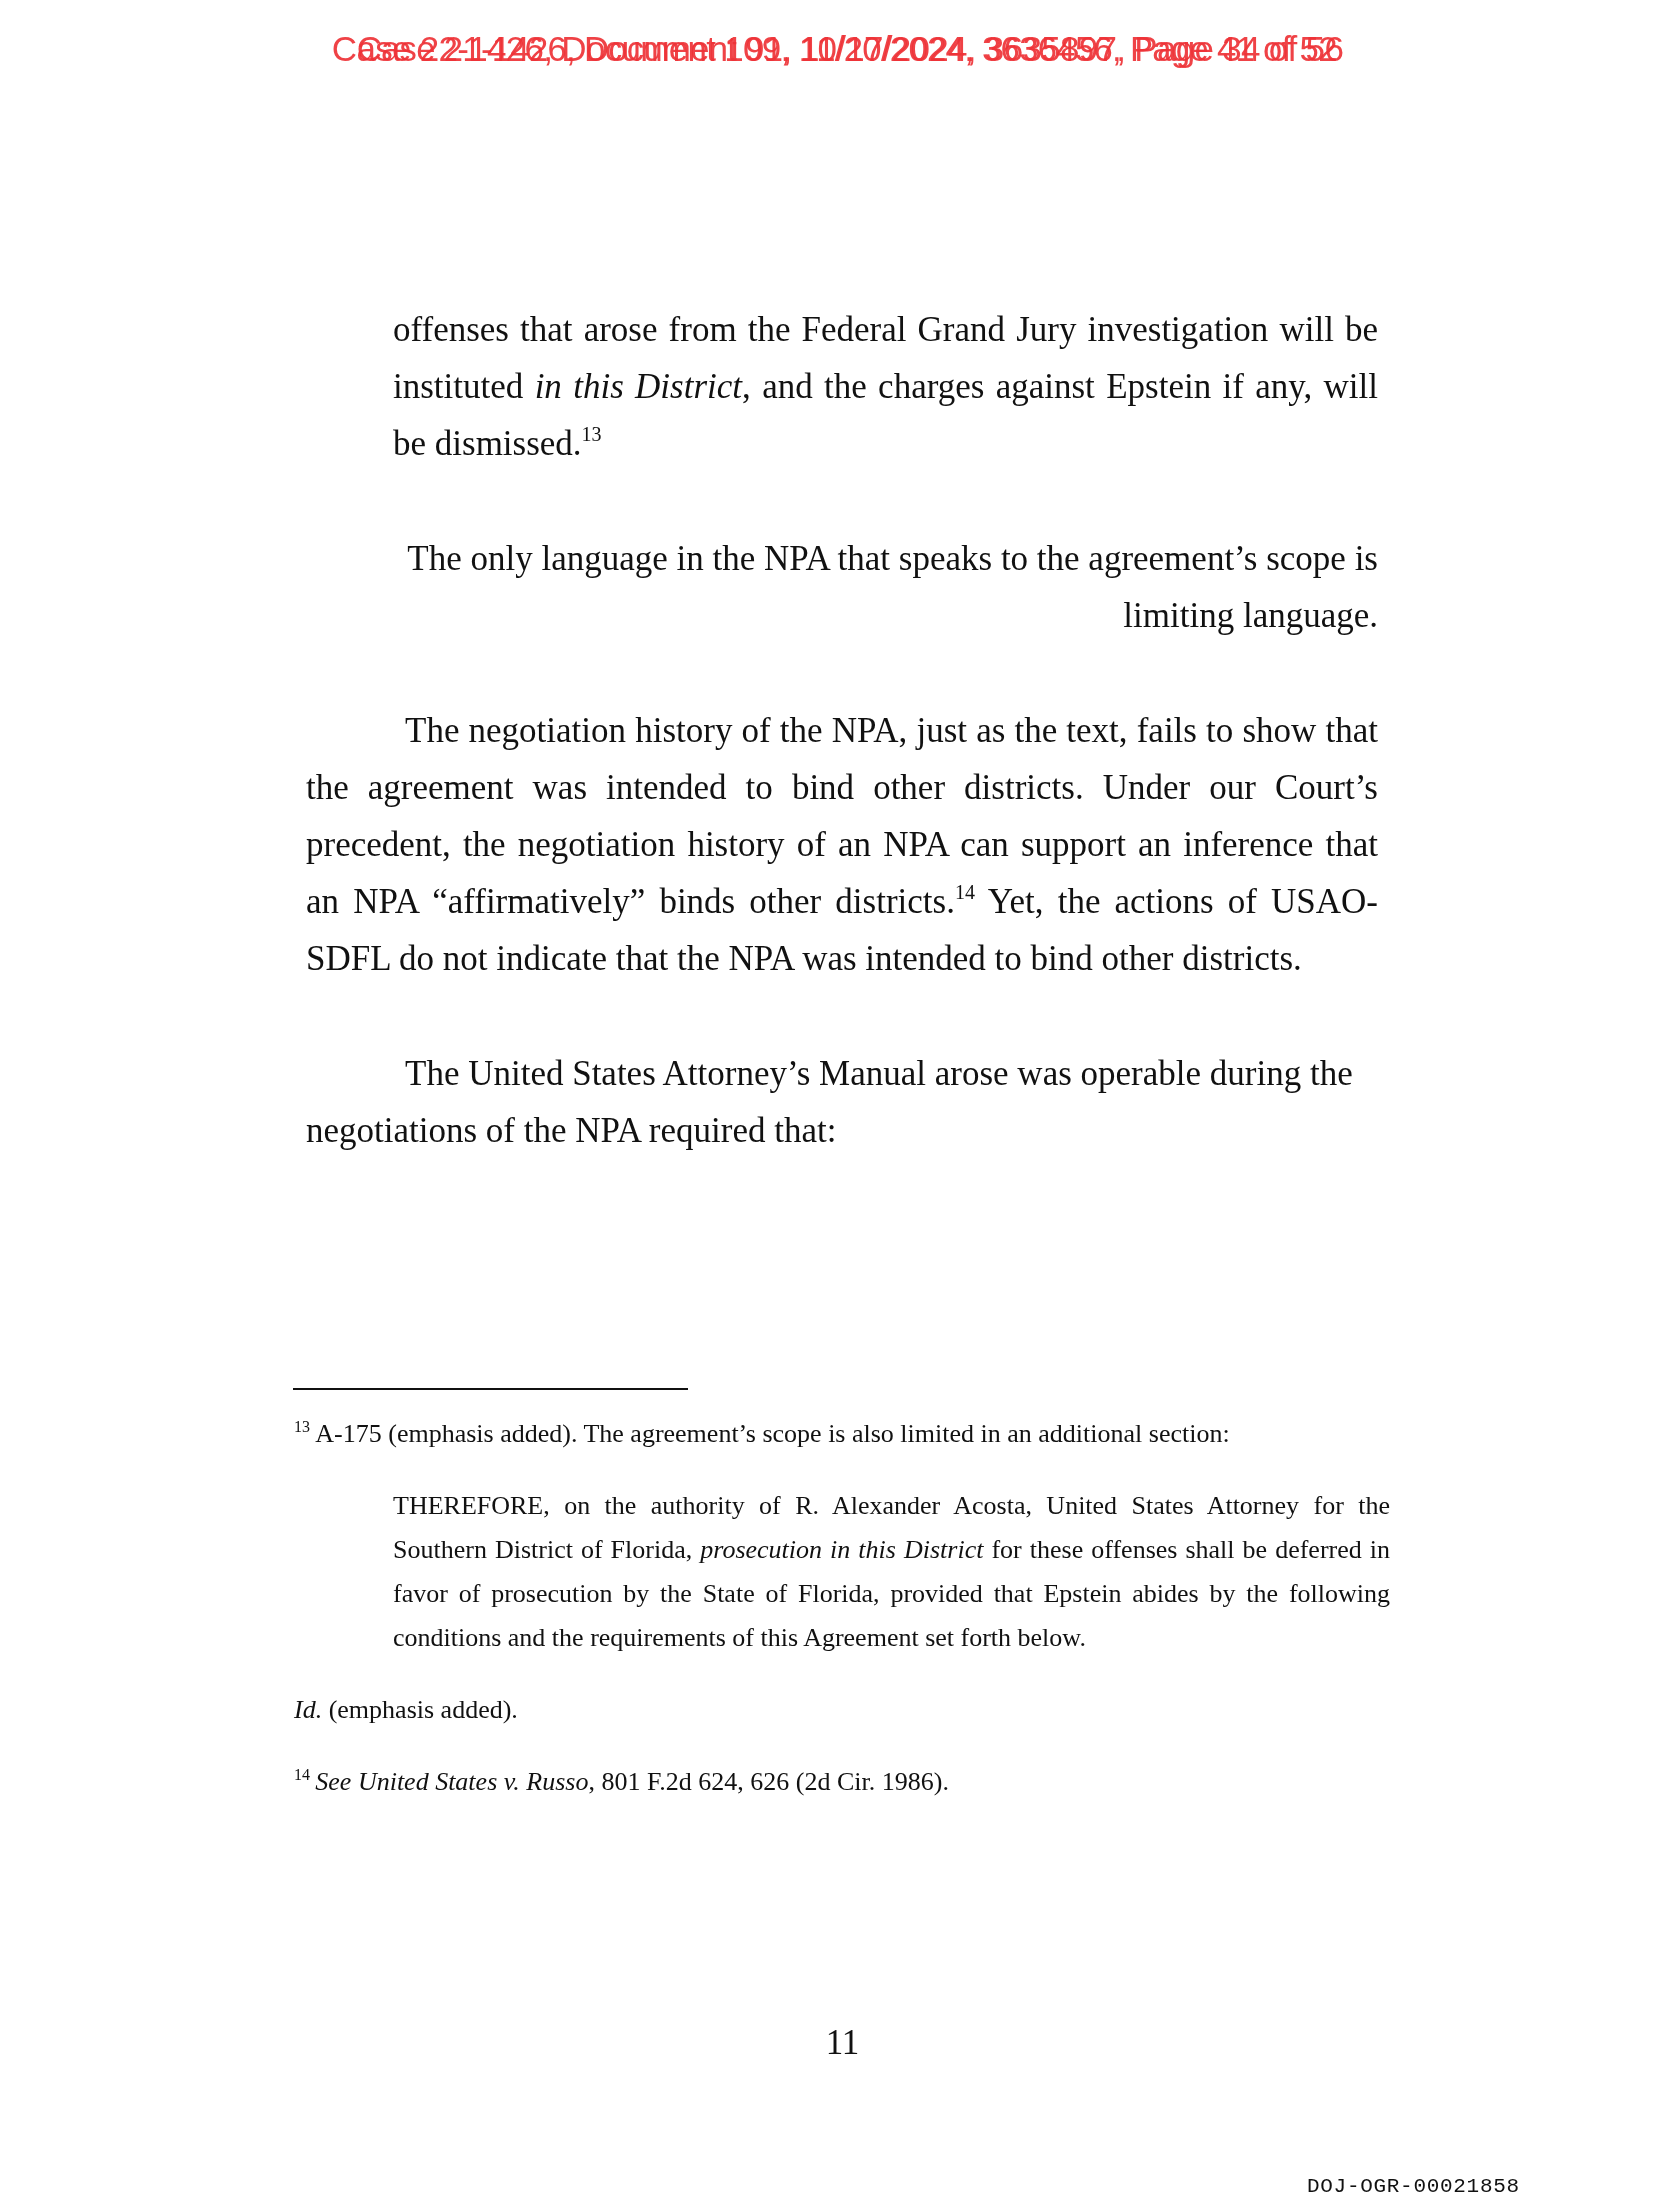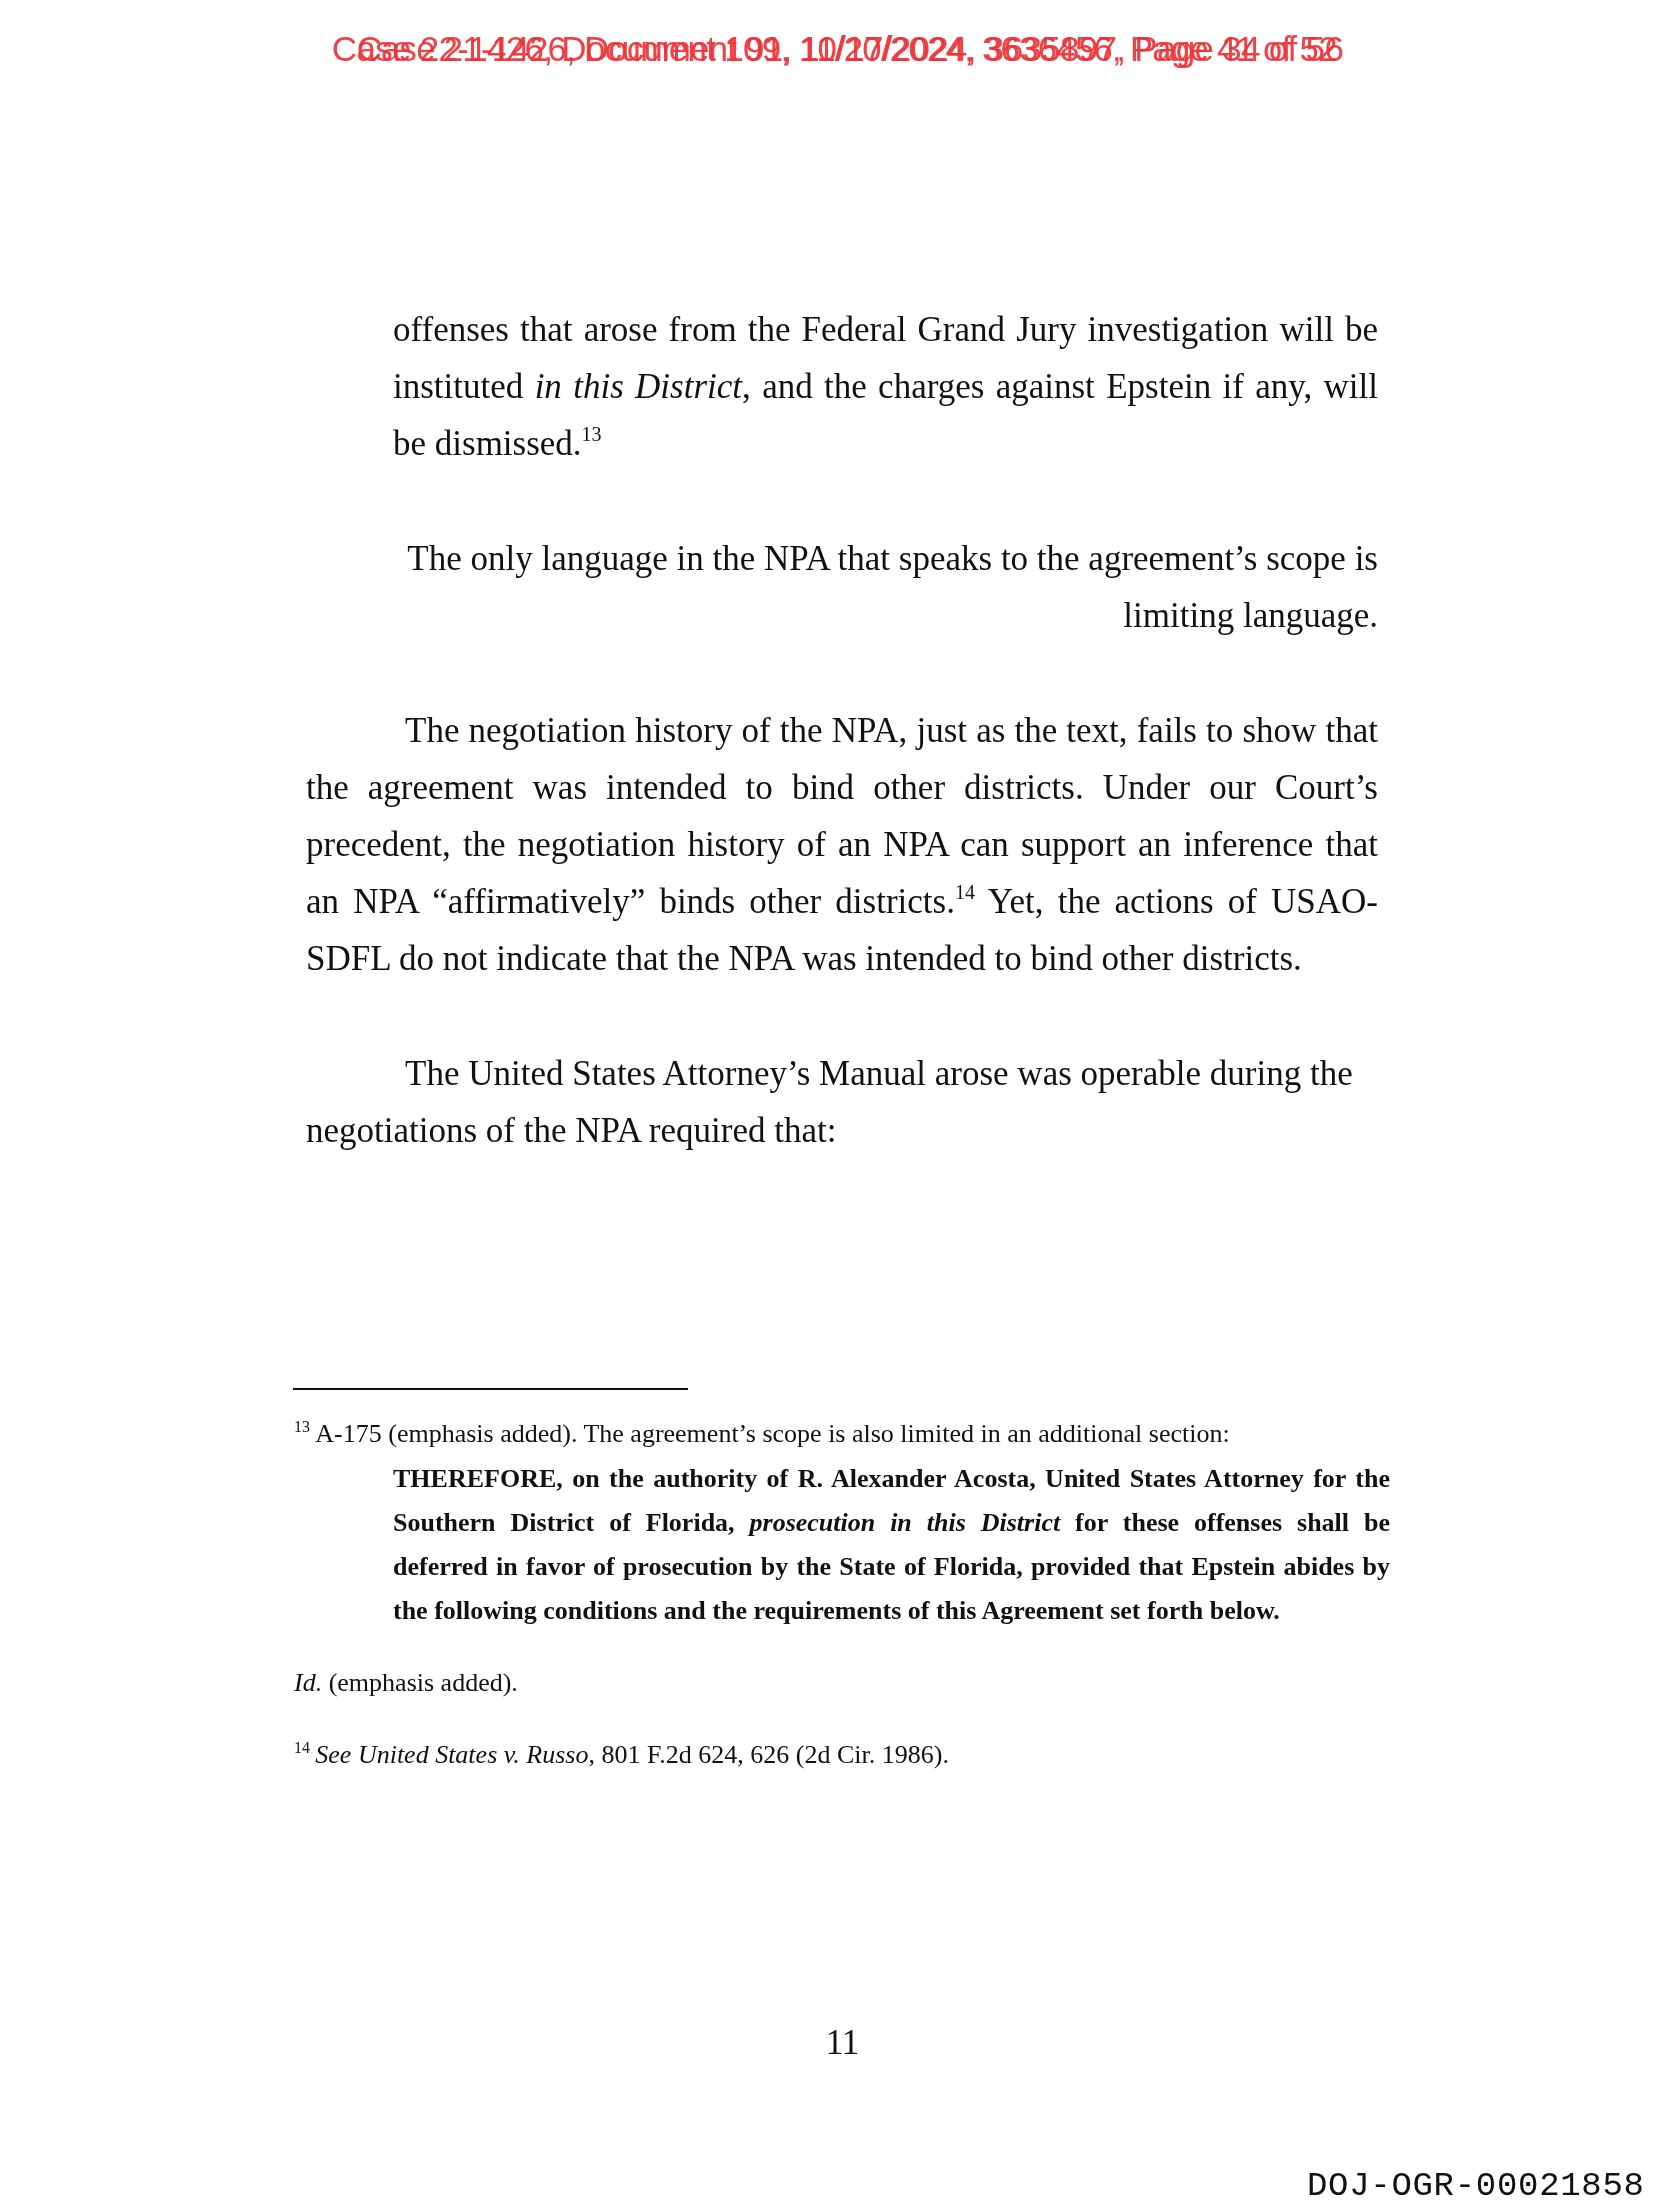--- a/index.html
+++ b/index.html
@@ -80,22 +80,21 @@
   }
   .fn-text {
     font-size: 26px;
     line-height: 44px;
     text-align: justify;
     margin: 0;
   }
   .fn-text .ital { font-style: italic; }
   .fn-quote {
     margin-left: 99px;
-    margin-top: 1px;
-    font-weight: bold;
+    margin-top: 28px;
   }
   .fn-gap { height: 28px; }
   sup.fnm {
     font-size: 16px;
     vertical-align: 10.5px;
     line-height: 0;
     margin-right: 5.3px;
   }
   .page-number {
     position: absolute;
@@ -104,21 +103,21 @@
     width: 1685px;
     text-align: center;
     font-size: 35px;
     line-height: 46px;
   }
   .bates {
     position: absolute;
     top: 2168px;
     left: 1307px;
     font-family: "Liberation Mono", "DejaVu Sans Mono", monospace;
-    font-size: 34px;
+    font-size: 21px;
     line-height: 37px;
     color: #111111;
     letter-spacing: 0.7px;
     white-space: nowrap;
   }
 </style>
 </head>
 <body>
 
 <div class="stamp">

